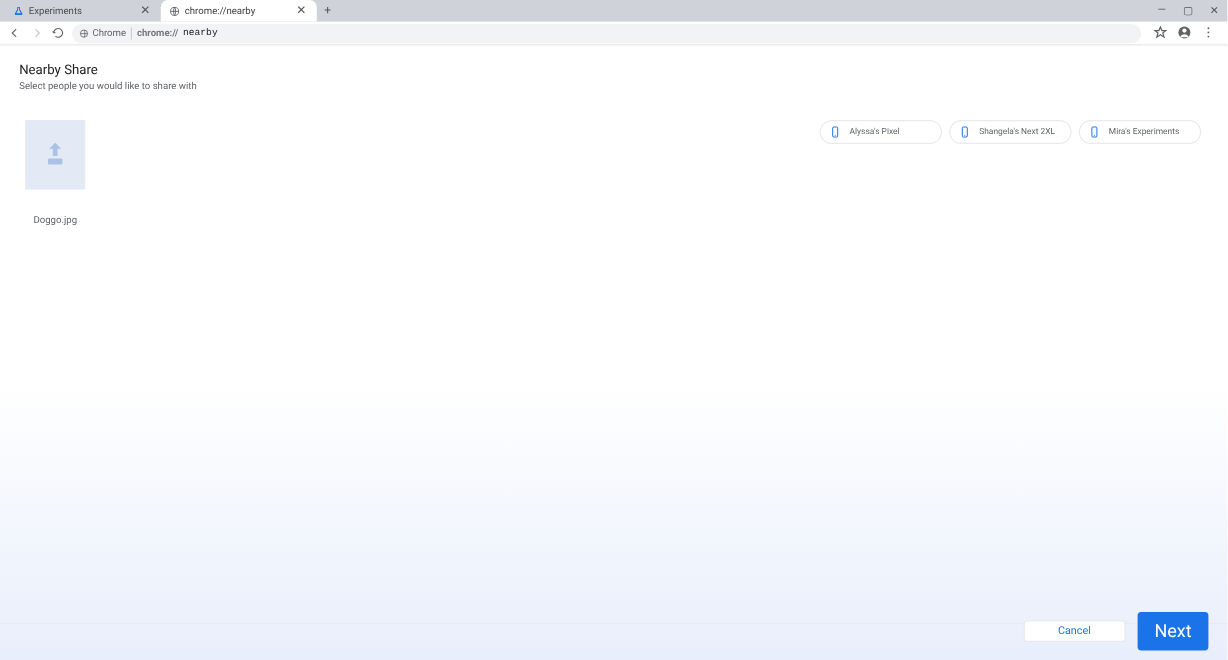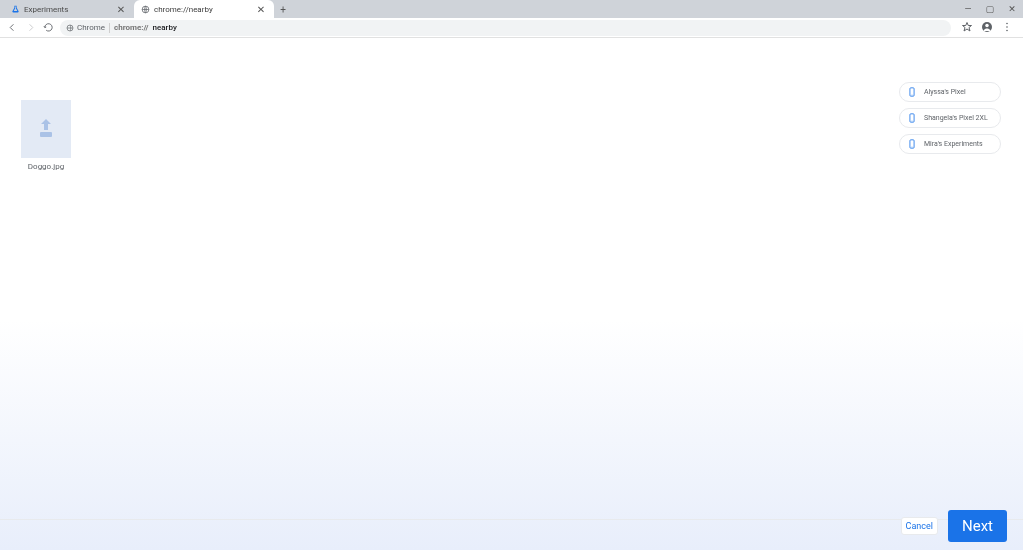--- a/index.html
+++ b/index.html
@@ -2,65 +2,65 @@
 <html><head>
   <meta charset="utf-8">
   <style>
     * { margin:0; padding:0; box-sizing:border-box; font-family:"Segoe UI",Roboto,Arial,sans-serif; }
     html,body { width:1023px; height:550px; overflow:hidden; }
 
     
     .titlebar { height:18px; background:#cfd3d9; display:flex; align-items:flex-end; padding-left:4px; position:relative; }
     .tab { height:18px; display:flex; align-items:center; padding:0 8px 0 6px; font-size:8px; gap:4px; position:relative; border-top-left-radius:6px; border-top-right-radius:6px; }
     .tab.inactive { width:130px; color:#4b4b4b; }
-    .tab.active { width:140px; background:#ffffff; color:#3c3c3c; }
+    .tab.active { width:130px; background:#ffffff; color:#3c3c3c; }
     .tab .favicon { width:10px; height:10px; display:flex; align-items:center; justify-content:center; }
     .tab .label { flex:1; overflow:hidden; white-space:nowrap; }
     .tab .close { width:10px; height:10px; display:flex; align-items:center; justify-content:center; font-size:10px; color:#555; }
     .flask svg { width:9px; height:9px; }
     .globe svg { width:9px; height:9px; }
     .newtab { width:18px; height:18px; display:flex; align-items:center; justify-content:center; font-size:10px; color:#555; }
     .win-controls { position:absolute; right:0; top:0; height:18px; display:flex; }
     .win-btn { width:22px; height:18px; display:flex; align-items:center; justify-content:center; font-size:9px; color:#555; }
 
     
     .toolbar { height:20px; background:#ffffff; border-bottom:1px solid #e1e1e1; display:flex; align-items:center; padding:0 6px; gap:6px; }
     .nav-icon { width:12px; height:12px; display:flex; align-items:center; justify-content:center; }
     .nav-icon svg { width:11px; height:11px; }
     .nav-icon.disabled { opacity:.35; }
     .omnibox { flex:1; display:flex; align-items:center; height:16px; background:#f1f3f4; border-radius:8px; padding:0 6px; gap:4px; font-size:8px; }
     .site-chip { display:flex; align-items:center; gap:3px; color:#5f6368; }
     .site-chip svg { width:8px; height:8px; }
     .divider { width:1px; height:10px; background:#cfcfcf; }
     .url-muted { color:#777;font-weight:bold; }
-    .url-strong { color:#202124; font-weight:500; }
+    .url-strong { color:#202124; font-weight:500;font-family:Liberation Mono, monospace; }
     .right-icons { display:flex; align-items:center; gap:8px; padding:0 4px; }
     .right-icons svg { width:12px; height:12px; }
 
     
     .page { position:relative; height:512px; background:linear-gradient(#ffffff 0%,#ffffff 55%,#e8eefb 100%); }
     .page-header { padding:14px 16px 0 16px; }
     .page-title { font-size:11px; color:#202124; font-weight:400; }
     .page-sub { font-size:8px; color:#5f6368; margin-top:2px; }
 
     .file-item { position:absolute; left:21px; top:62px; width:50px; display:flex; flex-direction:column; align-items:center; gap:4px; }
     .thumb { width:50px; height:58px; background:#e3eaf5; display:flex; align-items:center; justify-content:center; }
     .thumb svg { width:24px; height:24px; }
-    .file-name { font-size:8px; color:#5f6368; text-align:center; }
+    .file-name { font-size:8px; color:#5f6368; text-align:center;margin-top:17px; }
 
-    .devices { position:absolute; right:22px; top:44px; display:flex; flex-direction:column; gap:6px; }
+    .devices { position:absolute; right:22px; top:62px; display:flex; flex-direction:row; gap:6px; }
     .device { width:102px; height:20px; border:1px solid #e8eaed; border-radius:10px; background:#fff; display:flex; align-items:center; padding:0 6px; gap:6px; }
     .device-icon { width:12px; height:12px; display:flex; align-items:center; justify-content:center; }
     .device-icon svg { width:10px; height:10px; }
     .device-label { font-size:7px; color:#5f6368; }
 
     .hint { position:absolute; left:16px; bottom:34px; font-size:6.5px; color:#9aa0a6; }
 
     .footer { position:absolute; right:16px; bottom:8px; display:flex; gap:10px; align-items:center; }
-    .btn-cancel { height:18px; padding:0 4px; font-size:9px; color:#1a73e8; border:1px solid #e8eaed; border-radius:3px; background:#fff; display:flex; align-items:center; }
+    .btn-cancel { height:18px; padding:0 28px; font-size:9px; color:#1a73e8; border:1px solid #e8eaed; border-radius:3px; background:#fff; display:flex; align-items:center; }
     .btn-next { height:32px; padding:0 14px; font-size:15px; color:#fff; background:#1a73e8; border-radius:3px; display:flex; align-items:center; }
 
     .page-sep { position:absolute; left:0; right:0; bottom:30px; height:1px; background:#e8eaed; }
   </style>
 </head>
 <body>
 
 <div class="titlebar">
   <div class="tab inactive">
     <span class="favicon flask">
@@ -134,20 +134,24 @@
       <svg viewBox="0 0 24 24">
           <circle cx="12" cy="5" r="1.6" fill="#5f6368"></circle>
           <circle cx="12" cy="12" r="1.6" fill="#5f6368"></circle>
           <circle cx="12" cy="19" r="1.6" fill="#5f6368"></circle>
         </svg>
     </span>
   </div>
 </div>
 
 <div class="page">
+  <div class="page-header">
+    <div class="page-title">Nearby Share</div>
+    <div class="page-sub">Select people you would like to share with</div>
+  </div>
 
   <div class="file-item">
     <div class="thumb">
       <svg viewBox="0 0 24 24">
           <path fill="#aac2e6" d="M12 2l5 5h-3v6h-4V7H7z"></path>
           <rect x="6" y="15" width="12" height="5" rx="1" fill="#aac2e6"></rect>
         </svg>
     </div>
     <div class="file-name">Doggo.jpg</div>
   </div>
@@ -162,21 +166,21 @@
       </span>
       <span class="device-label">Alyssa's Pixel</span>
     </div>
     <div class="device">
       <span class="device-icon">
         <svg viewBox="0 0 24 24">
             <rect x="7" y="2" width="10" height="20" rx="2" fill="none" stroke="#1a73e8" stroke-width="2"></rect>
             <circle cx="12" cy="19" r="1" fill="#1a73e8"></circle>
           </svg>
       </span>
-      <span class="device-label">Shangela's Pixel 2XL</span>
+      <span class="device-label">Shangela's Next 2XL</span>
     </div>
     <div class="device">
       <span class="device-icon">
         <svg viewBox="0 0 24 24">
             <rect x="7" y="2" width="10" height="20" rx="2" fill="none" stroke="#1a73e8" stroke-width="2"></rect>
             <circle cx="12" cy="19" r="1" fill="#1a73e8"></circle>
           </svg>
       </span>
       <span class="device-label">Mira's Experiments</span>
     </div>

